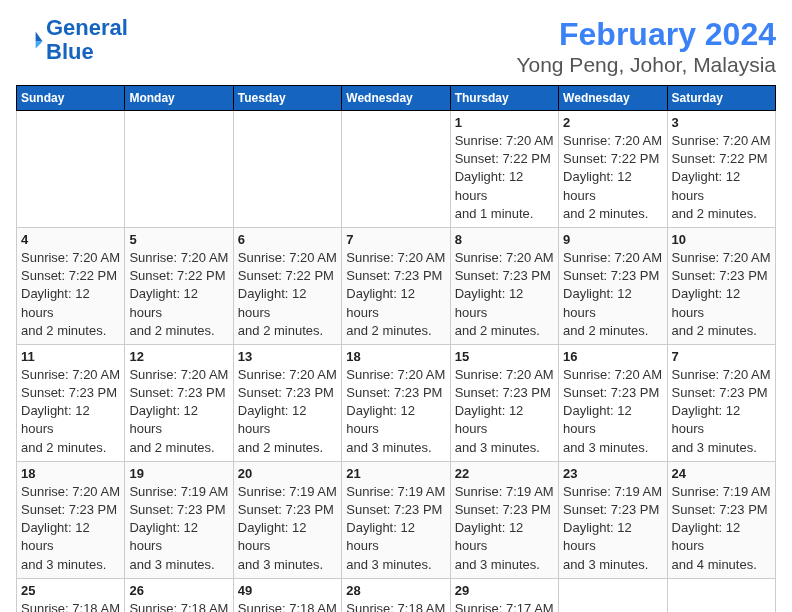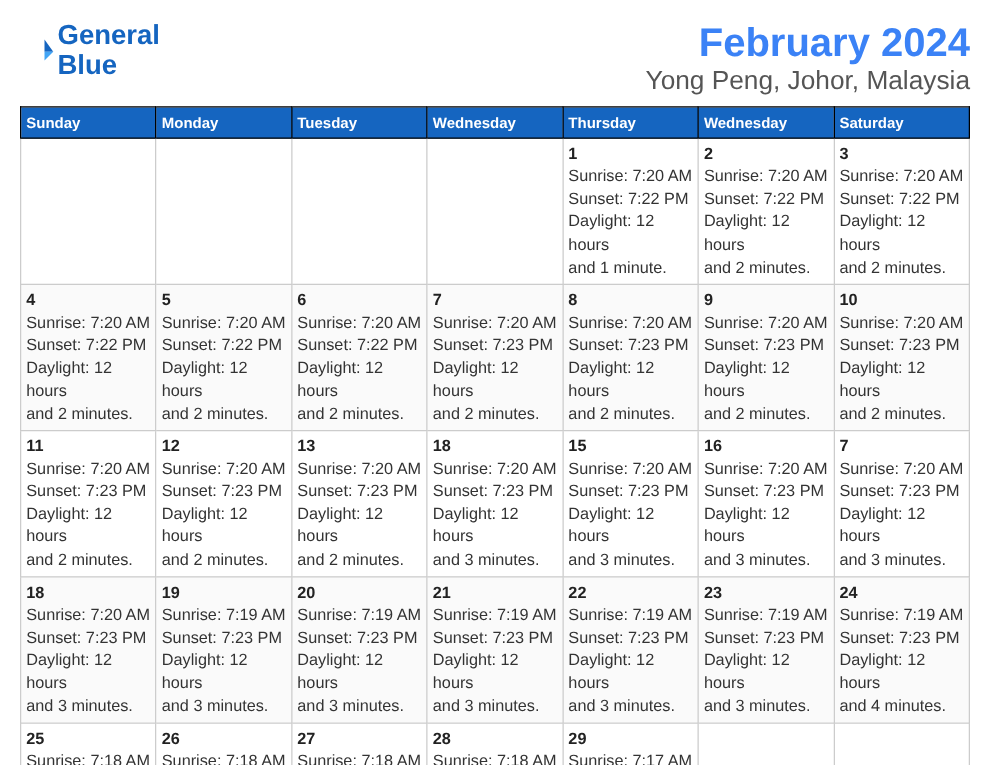--- a/index.html
+++ b/index.html
@@ -306,21 +306,21 @@
 and 4 minutes.</div>
         </td>
         <td>
           <span class="day-num">26</span>
           <div class="day-info" style="white-space: pre-line;">Sunrise: 7:18 AM
 Sunset: 7:22 PM
 Daylight: 12 hours
 and 4 minutes.</div>
         </td>
         <td>
-          <span class="day-num">27</span>
+          <span class="day-num">49</span>
           <div class="day-info" style="white-space: pre-line;">Sunrise: 7:18 AM
 Sunset: 7:22 PM
 Daylight: 12 hours
 and 4 minutes.</div>
         </td>
         <td>
           <span class="day-num">28</span>
           <div class="day-info" style="white-space: pre-line;">Sunrise: 7:18 AM
 Sunset: 7:22 PM
 Daylight: 12 hours

